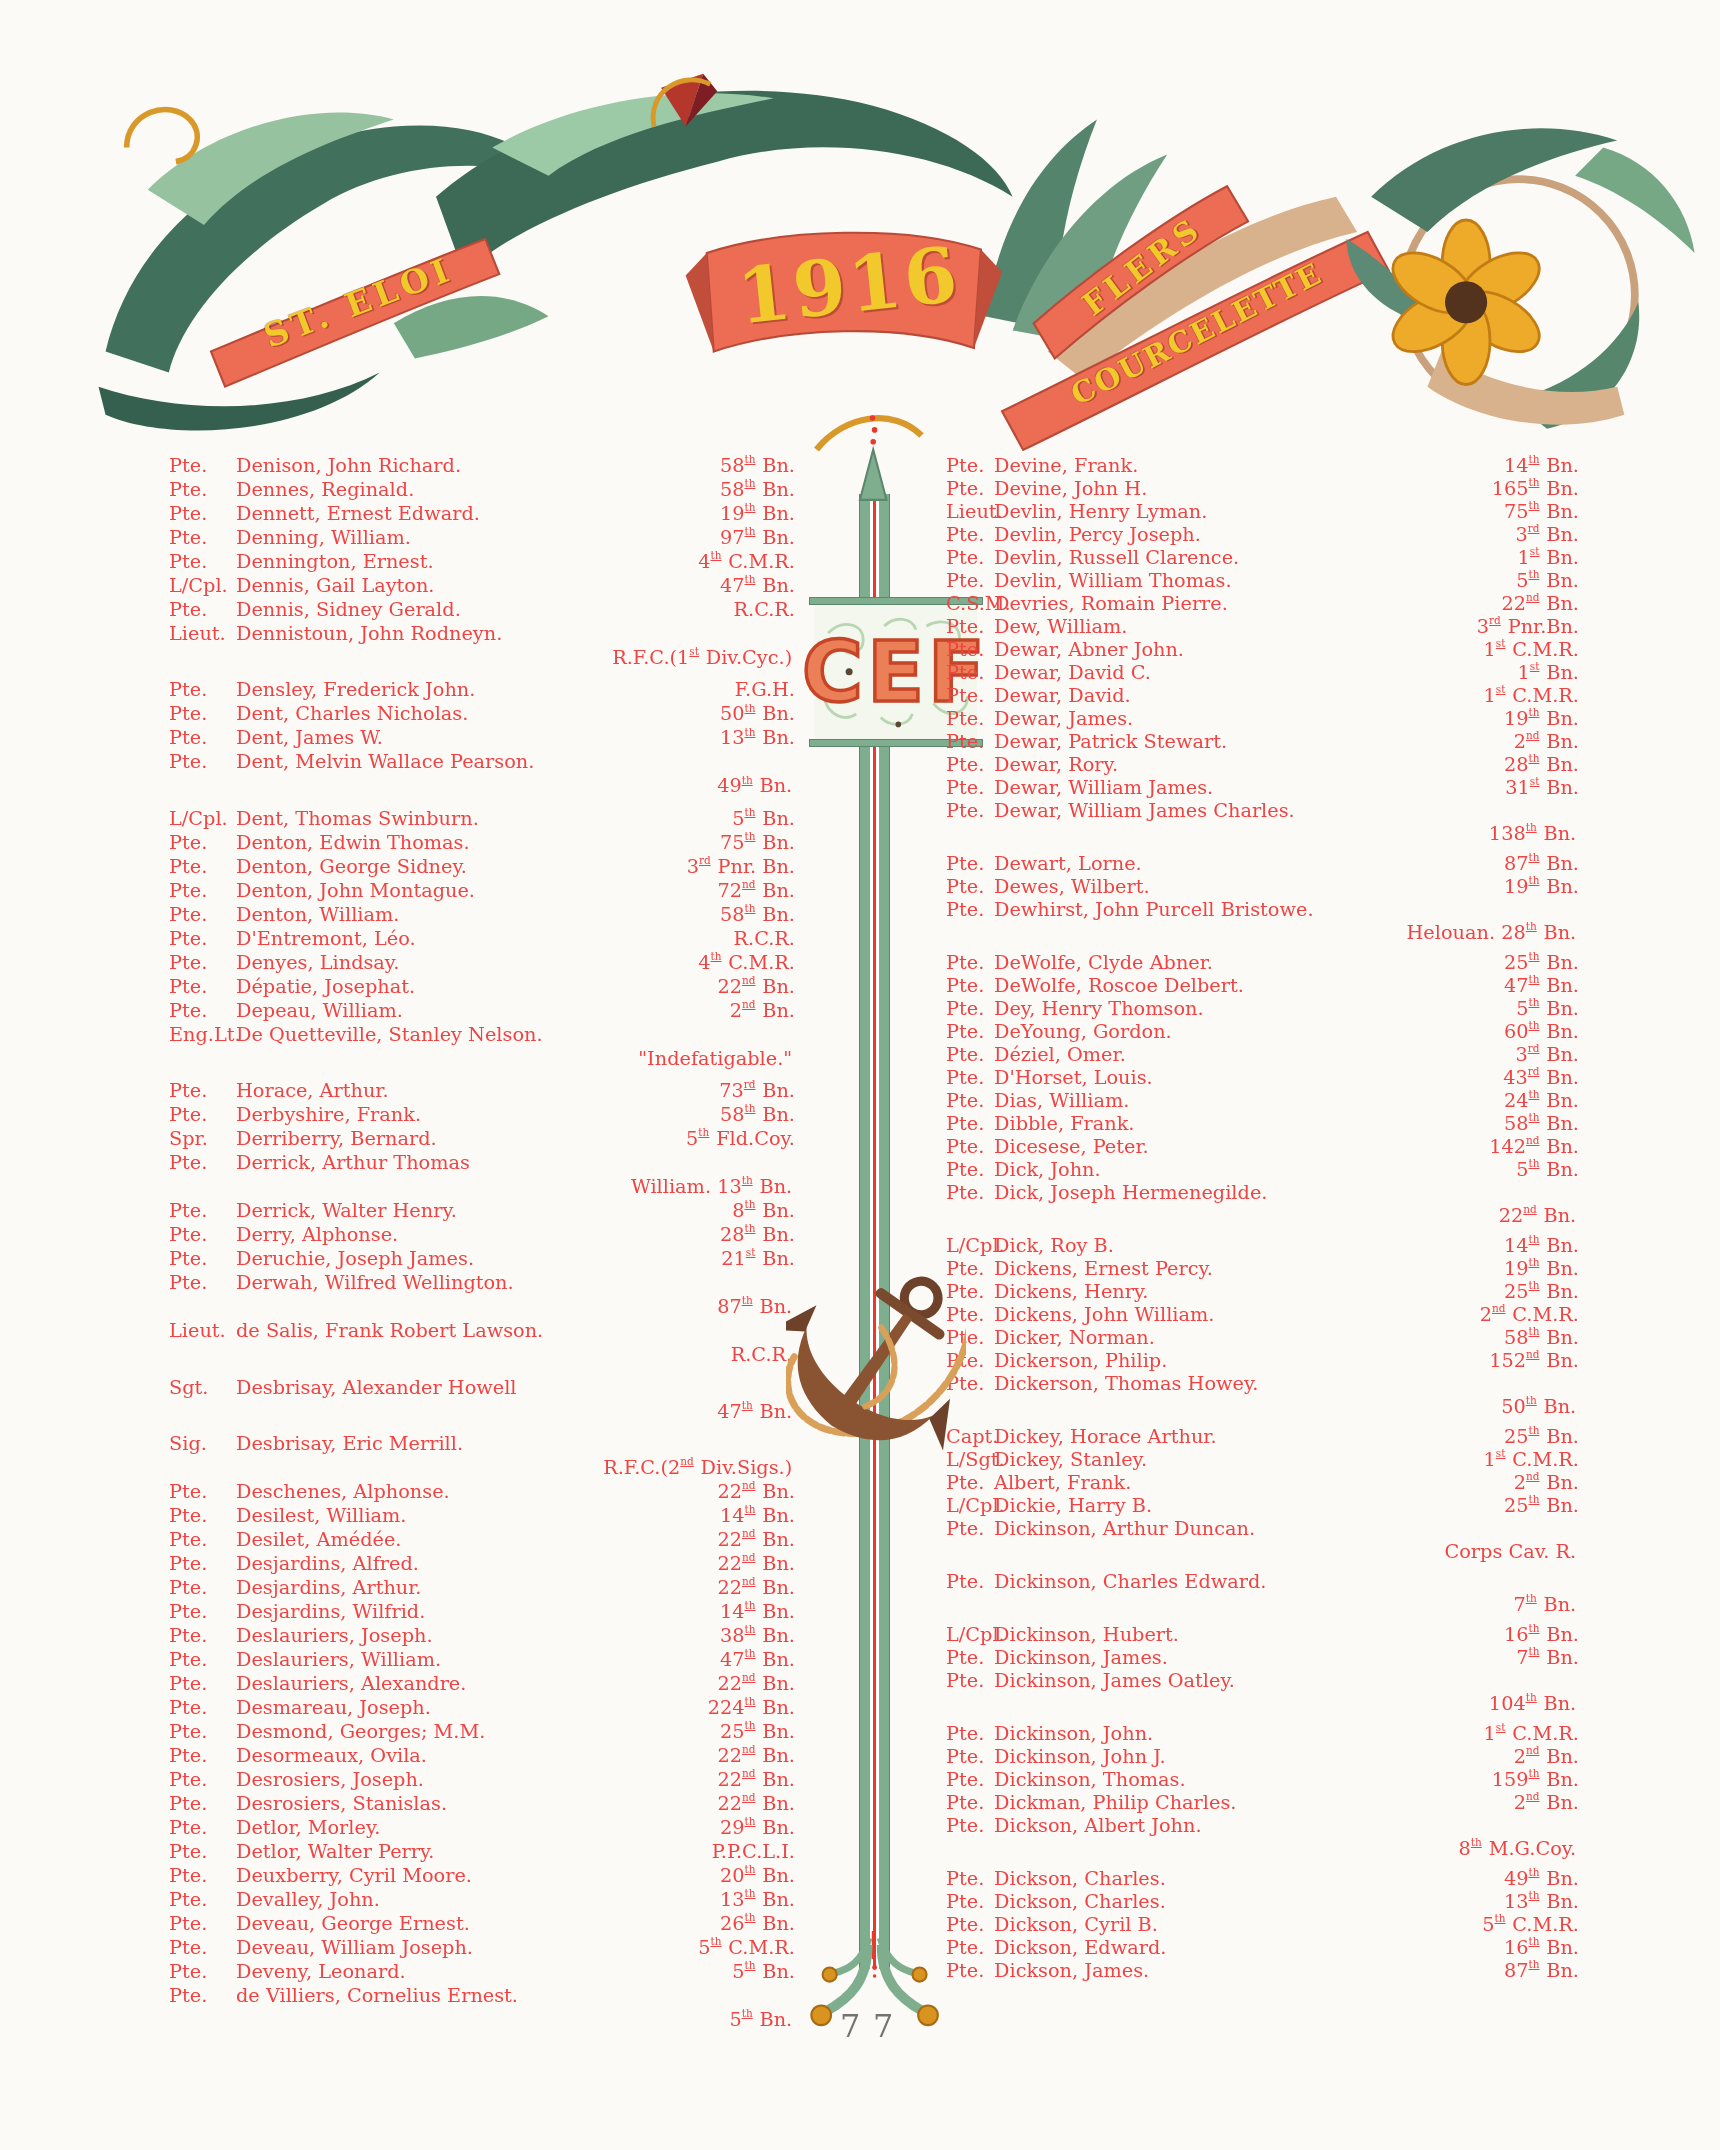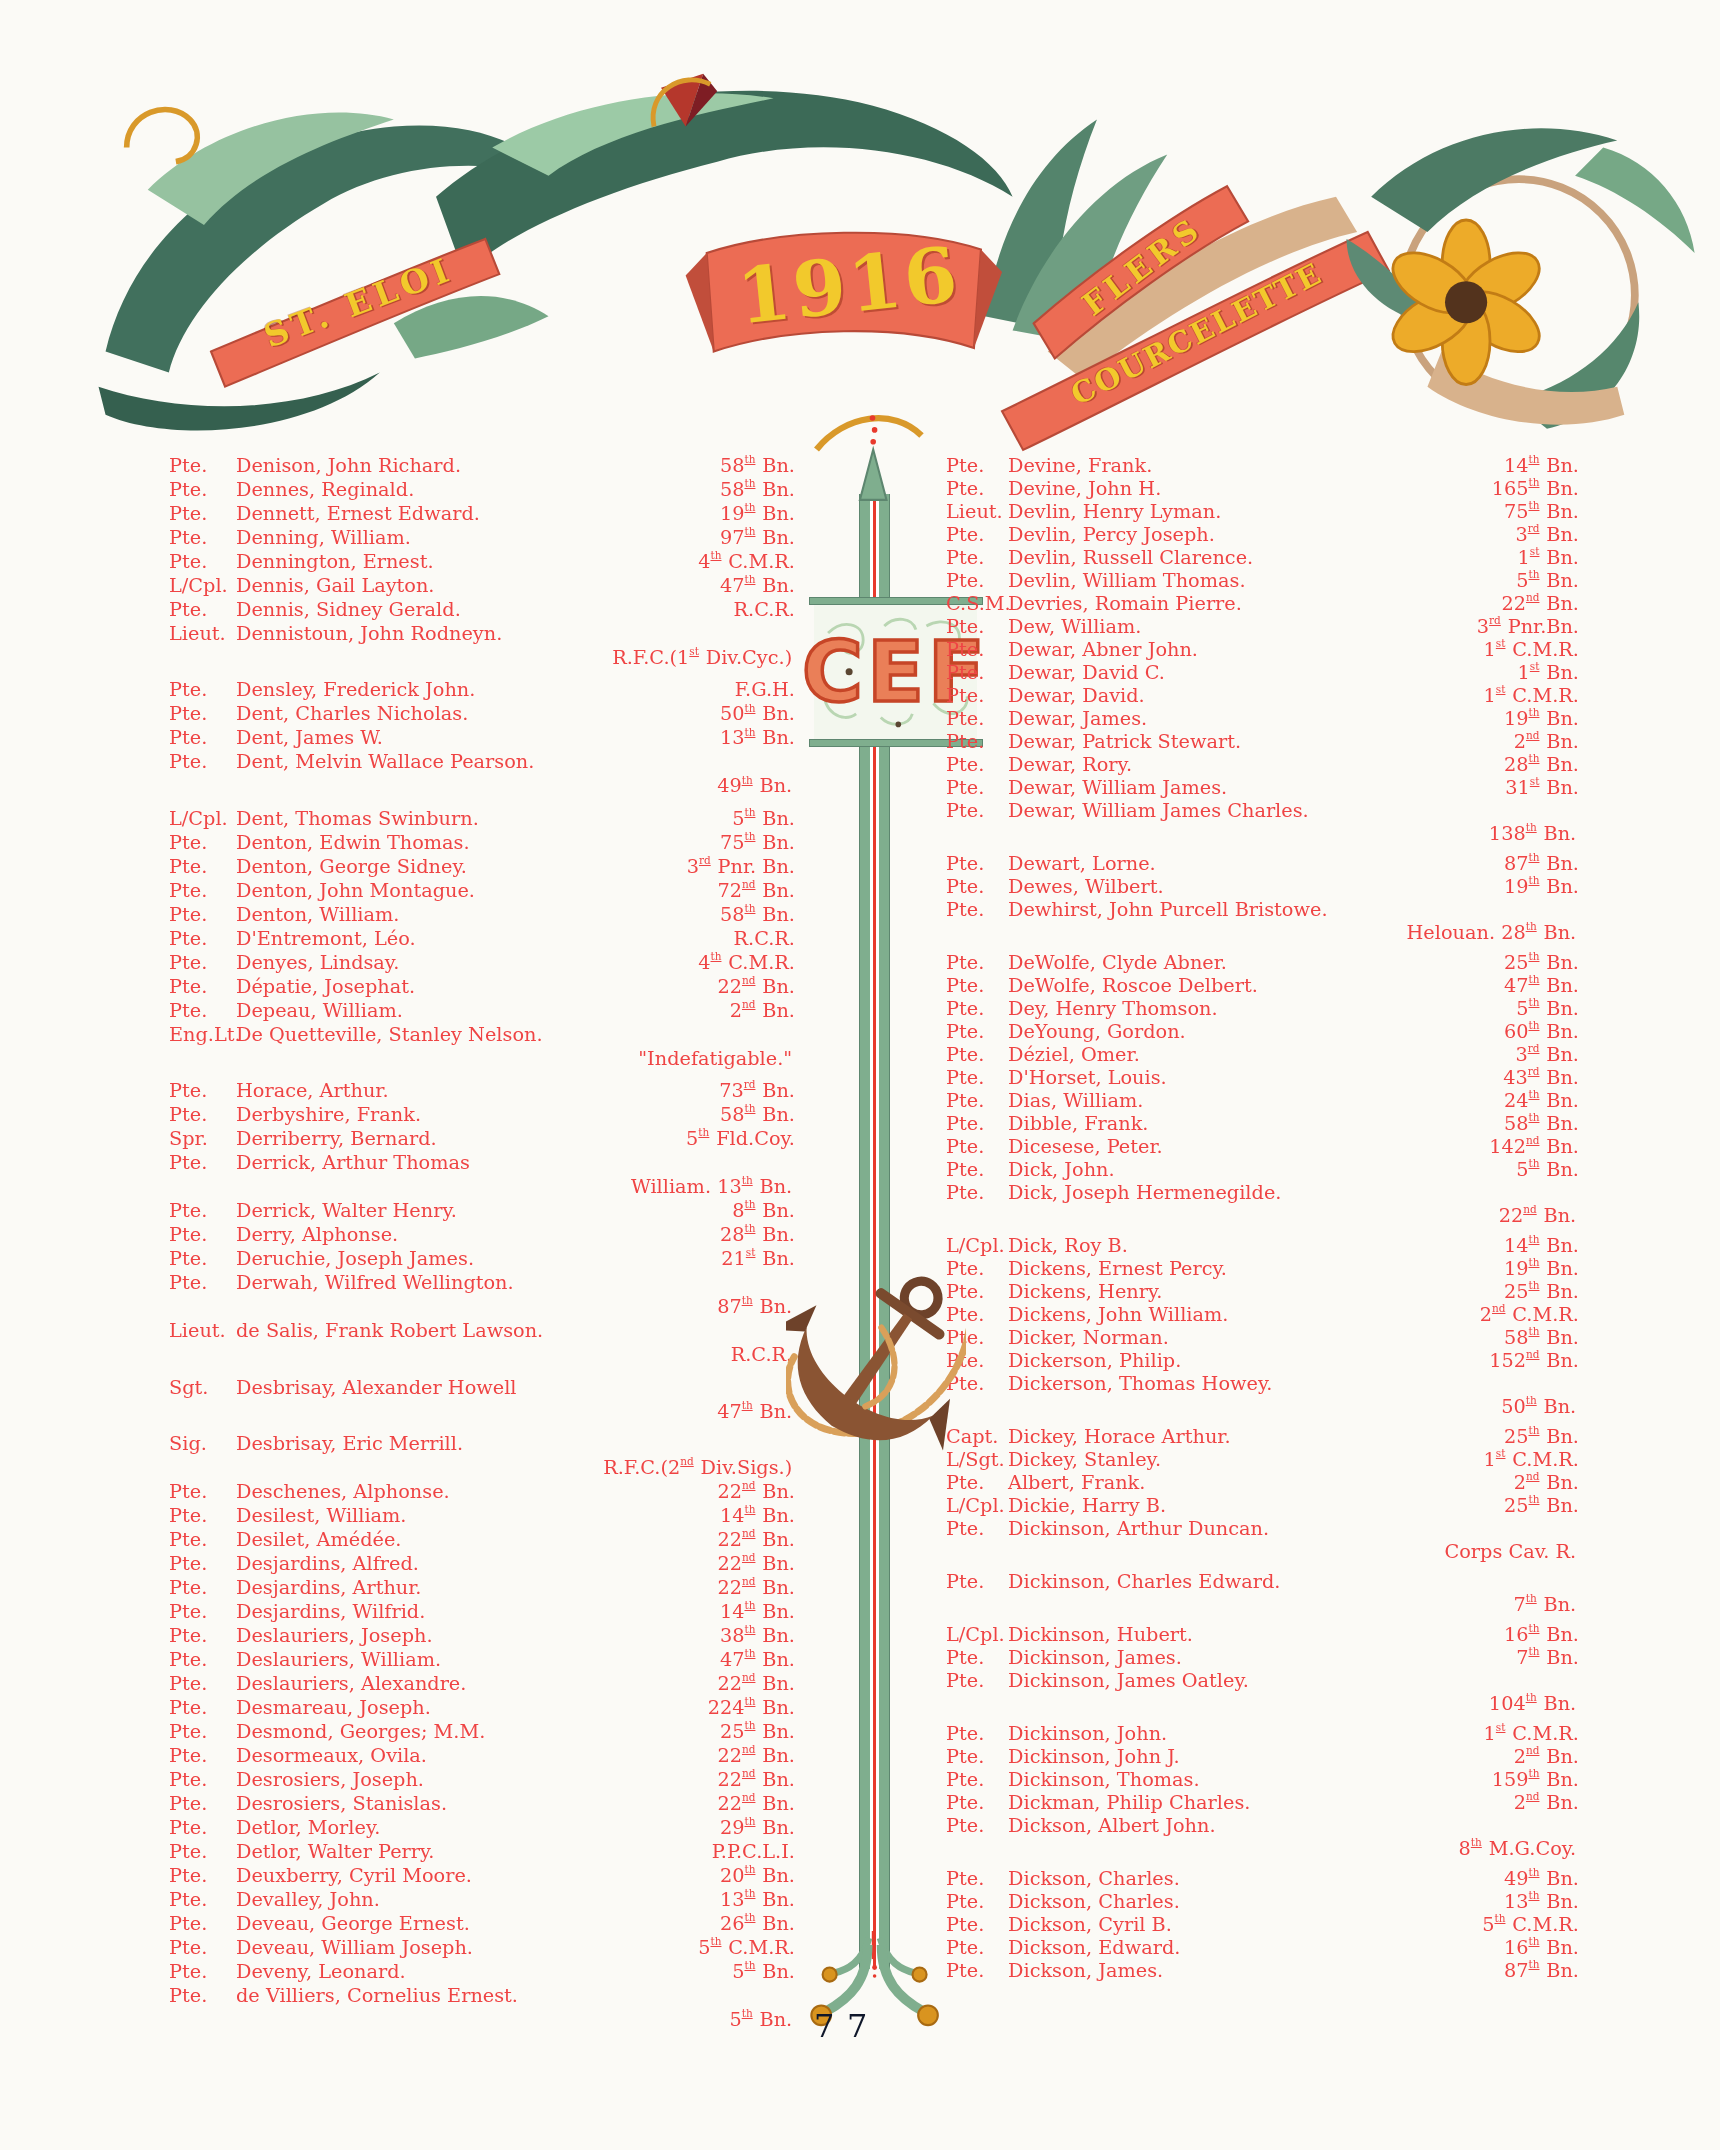--- a/index.html
+++ b/index.html
@@ -42,33 +42,33 @@
   #cef-badge svg{position:absolute;inset:0;}
   #cef-text{
     position:relative;font-family:"DejaVu Sans", sans-serif;font-weight:bold;
     font-size:83px;letter-spacing:4.2px;color:#ea7f58;
     -webkit-text-stroke:3.5px #c64527;line-height:1;
   }
   #anchor{position:absolute;left:786px;top:1243px;width:180px;height:260px;z-index:3;}
   #flourish{position:absolute;left:786px;top:1931px;width:180px;height:137px;z-index:2;}
   #tip{position:absolute;left:795px;top:404px;width:169px;height:98px;z-index:2;}
   #page-number{
-    position:absolute;left:814px;top:2007px;width:118px;text-align:left;
-    font-size:32px;color:#0f172a;letter-spacing:12.7px;z-index:4;
+    position:absolute;left:814px;top:2007px;width:118px;text-align:center;
+    font-size:32px;color:#737373;letter-spacing:12.7px;z-index:4;
   }
 
   
   .col{position:absolute;top:454px;font-size:19.3px;color:#ef4444;z-index:2;}
   #col-left{left:169px;width:626px;}
   #col-right{left:946px;width:633px;}
   .row{position:relative;}
   .rk{position:absolute;left:0;top:0;white-space:nowrap;}
   .nm{position:absolute;top:0;white-space:nowrap;}
   #col-left .nm{left:67px;}
-  #col-right .nm{left:62px;text-align:center;}
+  #col-right .nm{left:48px;text-align:center;}
   .un{position:absolute;right:0;top:0;white-space:nowrap;}
   .cont{position:absolute;right:2.8px;top:0;white-space:nowrap;}
   sup{font-size:10.5px;line-height:0;position:relative;top:-1.4px;text-decoration:underline;margin-right:0.7px;}
 </style>
 </head>
 <body>
 
 <div class="page">
 
   <svg id="garland" viewBox="0 0 2446 640">

